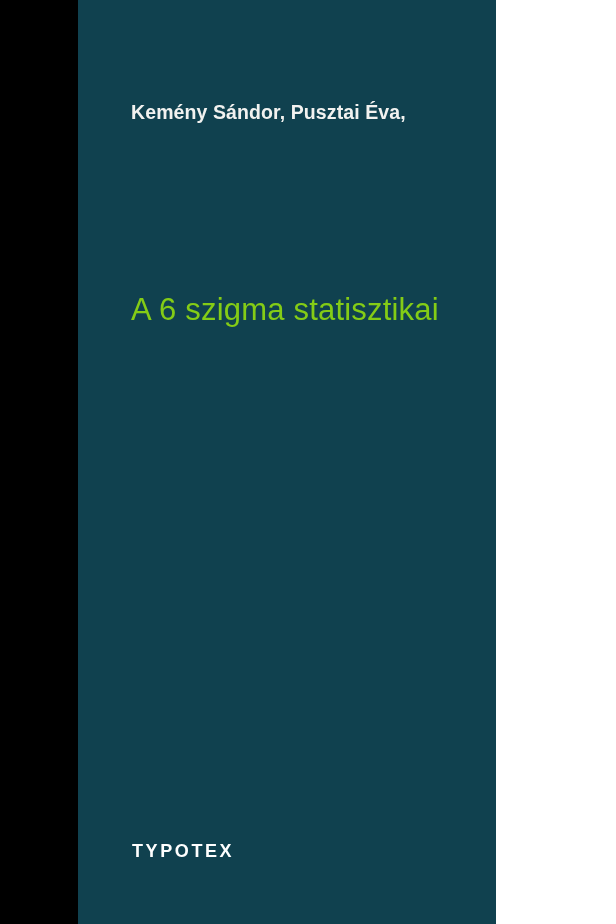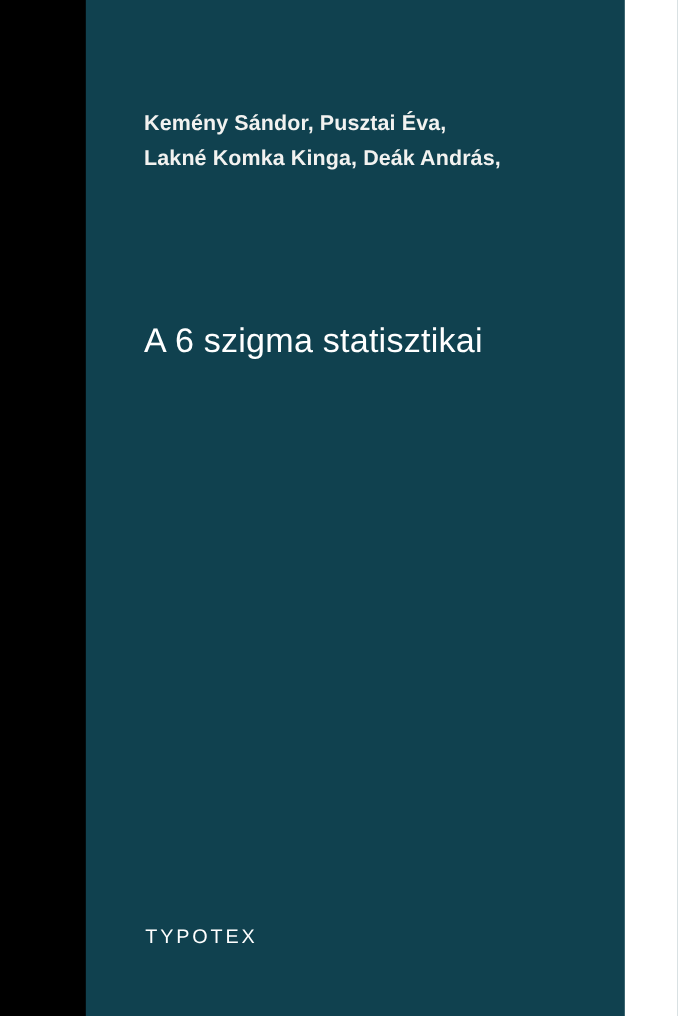--- a/index.html
+++ b/index.html
@@ -2,21 +2,21 @@
 <html><head>
 <meta charset="utf-8">
 <style>
   html, body {
     margin: 0;
     padding: 0;
     background: #ffffff;
   }
   .cover {
     position: relative;
-    width: 568px;
+    width: 496px;
     height: 924px;
     background: #10414f;
     overflow: hidden;
     font-family: "Liberation Sans", sans-serif;
   }
   .spine {
     position: absolute;
     left: 0;
     top: 0;
     width: 78px;
@@ -43,49 +43,48 @@
   }
   .authors .line {
     display: block;
     white-space: nowrap;
   }
   .title {
     position: absolute;
     left: 53px;
     top: 288px;
     width: 470px;
-    color: #ffffff;
+    color: #84cc16;
     font-size: 31px;
     line-height: 1.45;
     font-weight: 400;
     letter-spacing: 0.2px;
   }
   .title .line {
     display: block;
   }
   .publisher {
     position: absolute;
     left: 54px;
     bottom: 62px;
     color: #ffffff;
     font-size: 18px;
-    font-weight: 400;
+    font-weight: 700;
     letter-spacing: 2.6px;
   }
 </style>
 </head>
 <body>
 
 <div class="cover">
   <div class="spine"></div>
   <div class="content">
 
     <div class="authors">
       <span class="line">Kemény Sándor, Pusztai Éva,</span>
-      <span class="line">Lakné Komka Kinga, Deák András,</span>
     </div>
 
     <div class="title">
       <span class="line">A 6 szigma statisztikai</span>
     </div>
 
     <div class="publisher">TYPOTEX</div>
 
   </div>
 </div>

